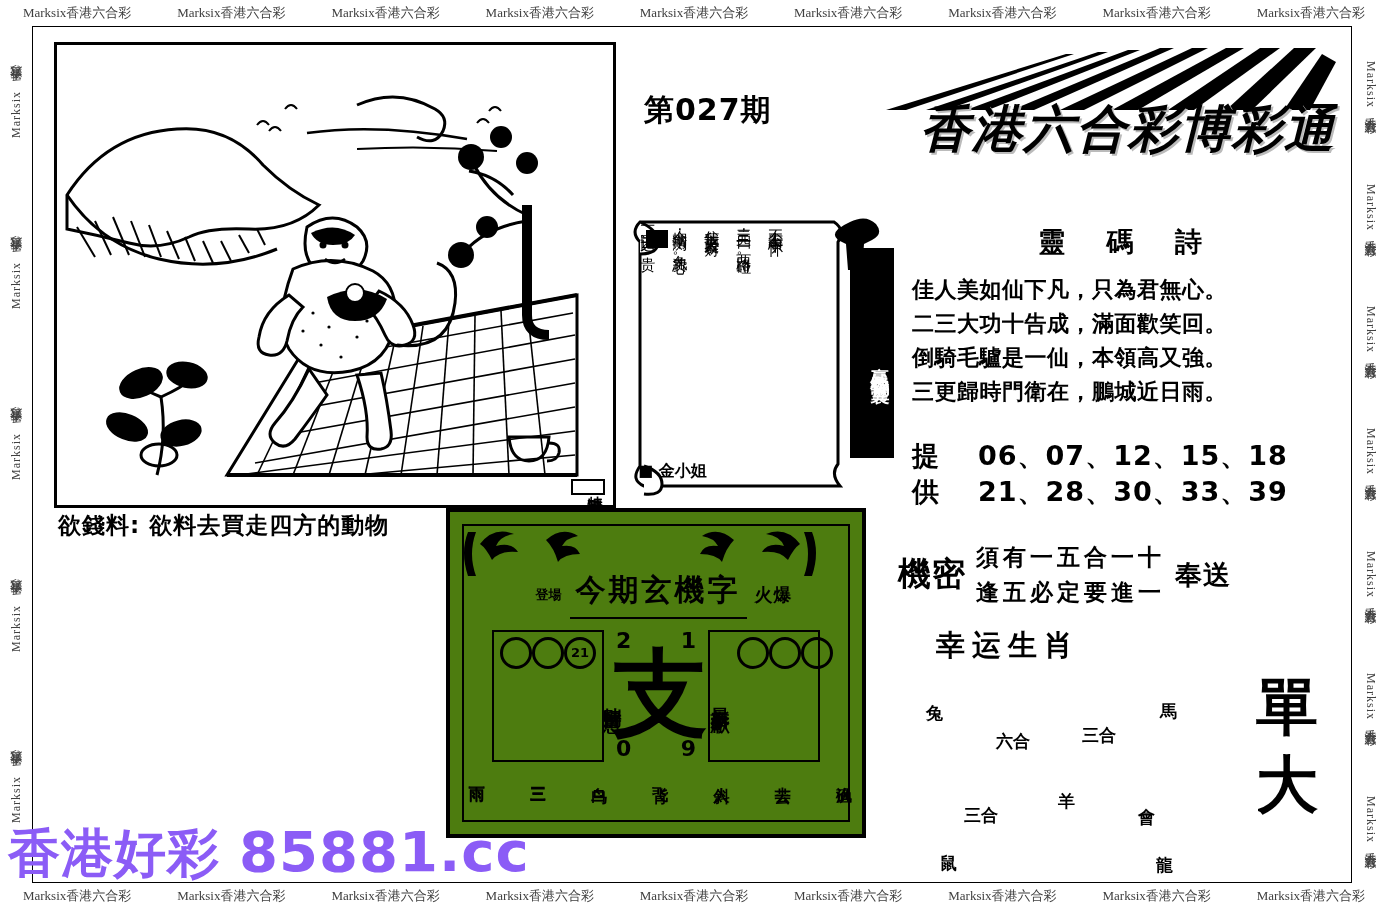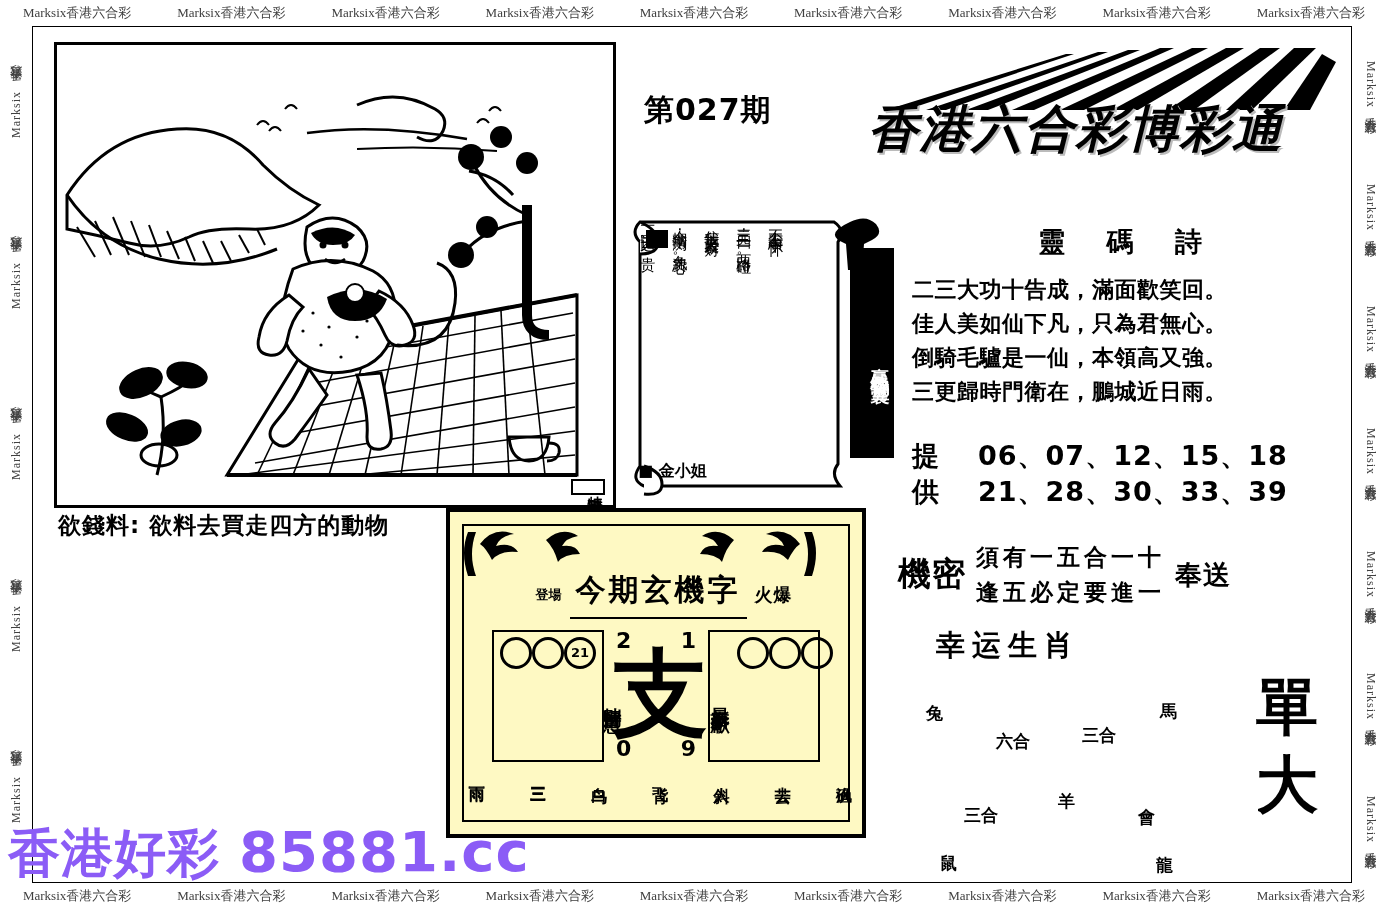--- a/index.html
+++ b/index.html
@@ -114,21 +114,21 @@
   
   .masthead {
     position: absolute;
     left: 780px; top: 20px;
     width: 520px; height: 125px;
   }
   .masthead-title {
     position: absolute;
     left: 0; top: 48px;
     width: 520px;
-    text-align: center;
+    text-align: right;
     font-family: "DejaVu Sans", sans-serif;
     font-weight: bold;
     font-size: 50px;
     letter-spacing: 2px;
     color: #000;
     font-style: italic;
     text-shadow: 2px 2px 0 #bbb;
   }
 
   
@@ -286,21 +286,21 @@
     font-size: 62px;
     line-height: 1.25;
   }
 
   
   .xuanji-box {
     position: absolute;
     left: 410px; top: 480px;
     width: 420px; height: 330px;
     border: 4px solid #000;
-    background: #fef9c3;
+    background: #4d7c0f;
     box-sizing: border-box;
   }
   .xuanji-inner {
     position: absolute;
     left: 12px; top: 12px; right: 12px; bottom: 12px;
     border: 2px solid #000;
   }
   .xuanji-header {
     position: absolute;
     left: 0; top: 58px; width: 420px;
@@ -638,22 +638,22 @@
       </div>
       <div class="scroll-text" style="left:136px;">
         <div>不左不右中下怀。</div>
       </div>
       <div class="scroll-sign">■ 金小姐</div>
       <div class="jin-nang">赢钱锦囊</div>
     </div>
 
     <div class="poem-wrap">
       <div class="poem-title">靈 碼 詩</div>
+      <div class="poem-line">佳人美如仙下凡，只為君無心。</div>
       <div class="poem-line">二三大功十告成，滿面歡笑回。</div>
-      <div class="poem-line">佳人美如仙下凡，只為君無心。</div>
       <div class="poem-line">倒騎毛驢是一仙，本領高又強。</div>
       <div class="poem-line">三更歸時門衛在，鵬城近日雨。</div>
     </div>
 
     <div class="provide">
       <div class="provide-label">
         <div>提</div>
         <div>供</div>
       </div>
       <div class="provide-nums">

